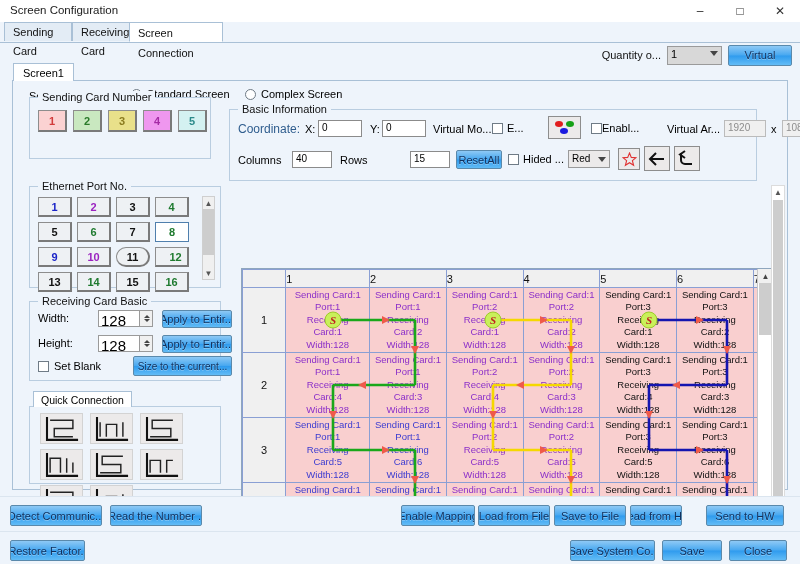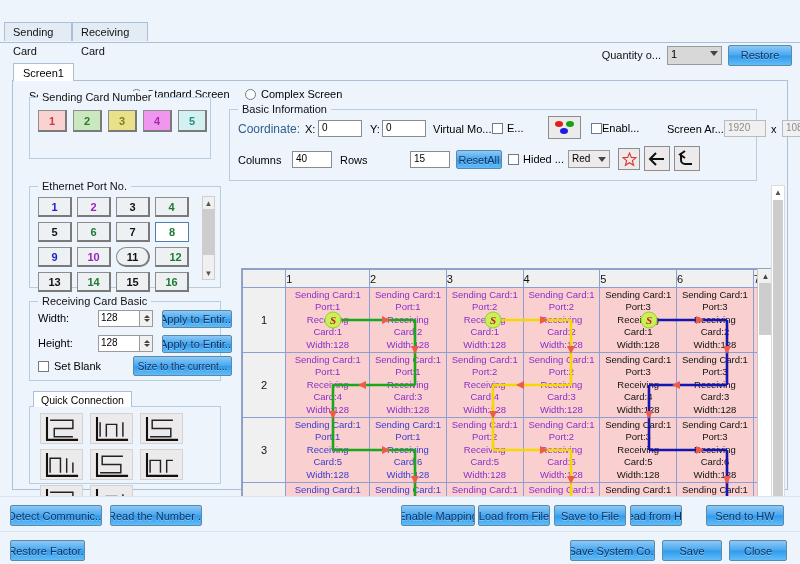--- a/index.html
+++ b/index.html
@@ -56,21 +56,21 @@
   .cardbtn{width:29px;height:22px;border:1px solid #8d8d8d;border-right:2px solid #7a7a7a;border-bottom:2px solid #7a7a7a;
            font-size:11px;display:flex;align-items:center;justify-content:center;box-sizing:border-box;font-weight:bold;}
   .portbtn{width:34px;height:20px;background:#eef1f4;border:1px solid #8d8d8d;border-right:2px solid #7a7a7a;border-bottom:2px solid #7a7a7a;
            font-size:11px;font-weight:bold;display:flex;align-items:center;justify-content:center;box-sizing:border-box;}
   .portbtn.sel{background:#ffffff;border:1px solid #4f7fad;}
 
   .vscroll{position:absolute;width:13px;background:#f0f0f0;border:1px solid #cfcfcf;box-sizing:border-box;}
   .vscroll .arw{height:12px;display:flex;align-items:center;justify-content:center;font-size:8px;color:#555;background:#f0f0f0;}
   .vscroll .thumb{position:absolute;left:0;width:11px;background:#cdcdcd;}
 
-  .spin{width:42px;height:17px;border:1px solid #9a9a9a;background:#fff;font-size:10px;padding:1px 2px;box-sizing:border-box;}
+  .spin{width:42px;height:17px;border:1px solid #9a9a9a;background:#fff;font-size:15px;padding:1px 2px;box-sizing:border-box;}
   .spinb{width:13px;height:17px;border:1px solid #9a9a9a;border-left:none;background:#f0f0f0;position:relative;box-sizing:border-box;}
   .spinb:before{content:"";position:absolute;left:4px;top:4px;border-left:3px solid transparent;border-right:3px solid transparent;border-bottom:3px solid #444;}
   .spinb:after{content:"";position:absolute;left:4px;bottom:4px;border-left:3px solid transparent;border-right:3px solid transparent;border-top:3px solid #444;}
   .cbox{width:11px;height:11px;border:1px solid #6f7b86;background:#fff;display:inline-block;box-sizing:border-box;}
 
   .qcbox{width:43px;height:31px;background:#eceaea;border:1px solid #d3d3d3;box-sizing:border-box;}
 
   
   .txt{height:17px;border:1px solid #8b8b8b;background:#fff;font-size:10px;padding:1px 3px;box-sizing:border-box;color:#000;}
   .txt.ro{background:#f0f0f0;color:#8d8d8d;border:1px solid #bbb;}
@@ -105,33 +105,42 @@
   
   .bar1{position:absolute;left:0;top:496px;width:800px;height:35px;background:#eef4fb;border-top:1px solid #dbe5ef;}
   .bar2{position:absolute;left:0;top:531px;width:800px;height:33px;background:#eef4fb;border-top:1px solid #dbe5ef;}
   .bbtn{position:absolute;height:21px;}
 </style>
 </head>
 <body>
 
 <div class="win">
 
+  <div class="titlebar">
+    <div class="title">Screen Configuration</div>
+    <div class="wbtns">
+      <div class="wbtn">–</div>
+      <div class="wbtn">□</div>
+      <div class="wbtn close">✕</div>
+    </div>
+  </div>
 
   <div class="tabstrip">
     <div class="tab" style="left:4px;width:68px;">Sending Card</div>
     <div class="tab" style="left:72px;width:76px;">Receiving Card</div>
+    <div class="tab active" style="left:129px;width:94px;">Screen Connection</div>
   </div>
 
   <div class="qtyrow">
     <span class="qlabel">Quantity o...</span>
     <div class="qsel">
       <span>1</span>
       <span class="cv"></span>
     </div>
-    <div class="btn configur">Restore</div>
+    <div class="btn configur">Virtual</div>
   </div>
 
   <div class="s1tab">Screen1</div>
 
   <div class="s1panel">
 
     <div class="stype">Screen Type:</div>
     <div class="radio" style="left:118px;">
       <span class="rdot on"></span>
       <span>Standard Screen</span>
@@ -305,21 +314,21 @@
           <ellipse cx="8" cy="5" rx="4" ry="3" fill="#e11d1d"></ellipse>
           <ellipse cx="19" cy="5" rx="4" ry="3" fill="#16a116"></ellipse>
           <ellipse cx="13" cy="12" rx="4" ry="3" fill="#1a1ae0"></ellipse>
         </svg>
       </div>
       <div style="position:absolute;left:361px;top:12px;display:flex;align-items:center;gap:0;">
         <span class="cbox"></span>
         <span style="font-size:11px;">Enabl...</span>
       </div>
 
-      <div style="position:absolute;left:437px;top:13px;font-size:11px;">Screen Ar...</div>
+      <div style="position:absolute;left:437px;top:13px;font-size:11px;">Virtual Ar...</div>
       <div class="txt ro" style="position:absolute;left:494px;top:10px;width:42px;">1920</div>
       <div style="position:absolute;left:541px;top:13px;font-size:11px;">x</div>
       <div class="txt ro" style="position:absolute;left:552px;top:10px;width:42px;">1080</div>
 
       <div style="position:absolute;left:8px;top:44px;font-size:11px;">Columns</div>
       <div class="txt" style="position:absolute;left:62px;top:41px;width:40px;">40</div>
       <div style="position:absolute;left:110px;top:44px;font-size:11px;">Rows</div>
       <div class="txt" style="position:absolute;left:180px;top:41px;width:40px;">15</div>
       <div class="btn" style="position:absolute;left:226px;top:40px;width:46px;height:19px;">ResetAll</div>
       <div style="position:absolute;left:278px;top:43px;display:flex;align-items:center;gap:4px;">

